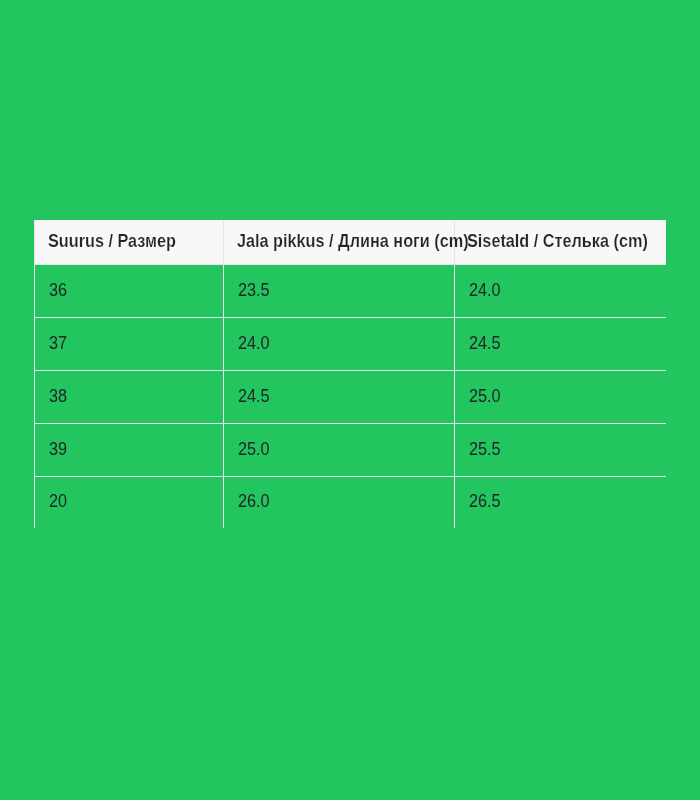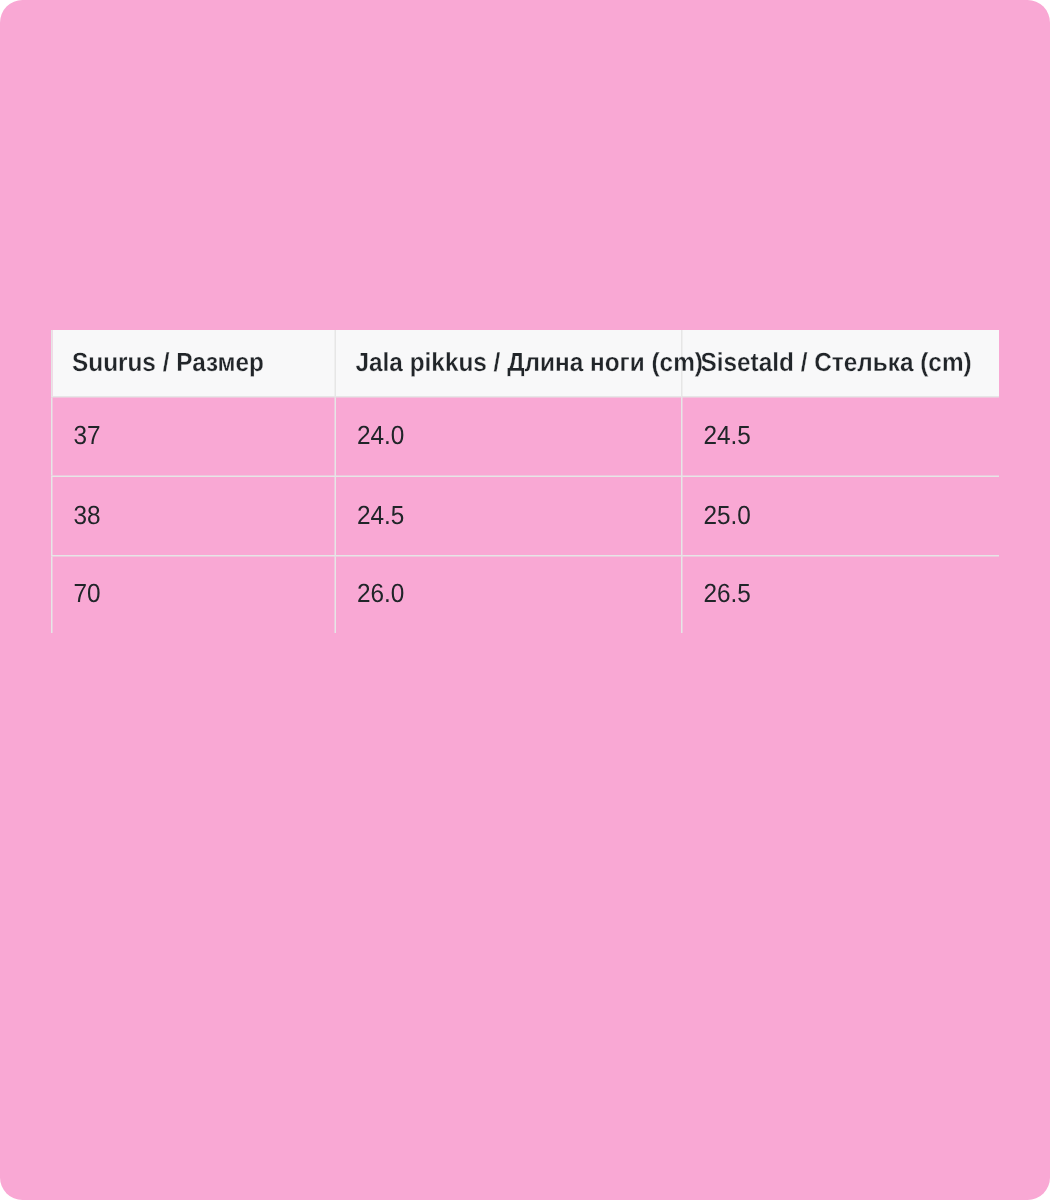--- a/index.html
+++ b/index.html
@@ -9,22 +9,21 @@
     height: 800px;
     background: #ffffff;
     font-family: "Liberation Sans", sans-serif;
     -webkit-font-smoothing: antialiased;
   }
   .page {
     position: relative;
     width: 700px;
     height: 800px;
     overflow: hidden;
-    background: #f9a8d4;
-    border-radius: 15px;
+    background: #22c55e;
   }
   .size-table {
     position: absolute;
     left: 34px;
     top: 220px;
     width: 632px;
     border-collapse: collapse;
     table-layout: fixed;
     border-left: 1px solid #e6e6e6;
   }
@@ -72,29 +71,39 @@
   <table class="size-table">
     <thead>
       <tr>
         <th class="col1"><span>Suurus / Размер</span></th>
         <th class="col2"><span>Jala pikkus / Длина ноги (cm)</span></th>
         <th class="col3"><span>Sisetald / Стелька (cm)</span></th>
       </tr>
     </thead>
     <tbody>
         <tr>
+          <td class="col1"><span>36</span></td>
+          <td class="col2"><span>23.5</span></td>
+          <td class="col3"><span>24.0</span></td>
+        </tr>
+        <tr>
           <td class="col1"><span>37</span></td>
           <td class="col2"><span>24.0</span></td>
           <td class="col3"><span>24.5</span></td>
         </tr>
         <tr>
           <td class="col1"><span>38</span></td>
           <td class="col2"><span>24.5</span></td>
           <td class="col3"><span>25.0</span></td>
         </tr>
         <tr>
-          <td class="col1"><span>70</span></td>
+          <td class="col1"><span>39</span></td>
+          <td class="col2"><span>25.0</span></td>
+          <td class="col3"><span>25.5</span></td>
+        </tr>
+        <tr>
+          <td class="col1"><span>20</span></td>
           <td class="col2"><span>26.0</span></td>
           <td class="col3"><span>26.5</span></td>
         </tr>
       </tbody>
   </table>
 </div>
 
 </body></html>

